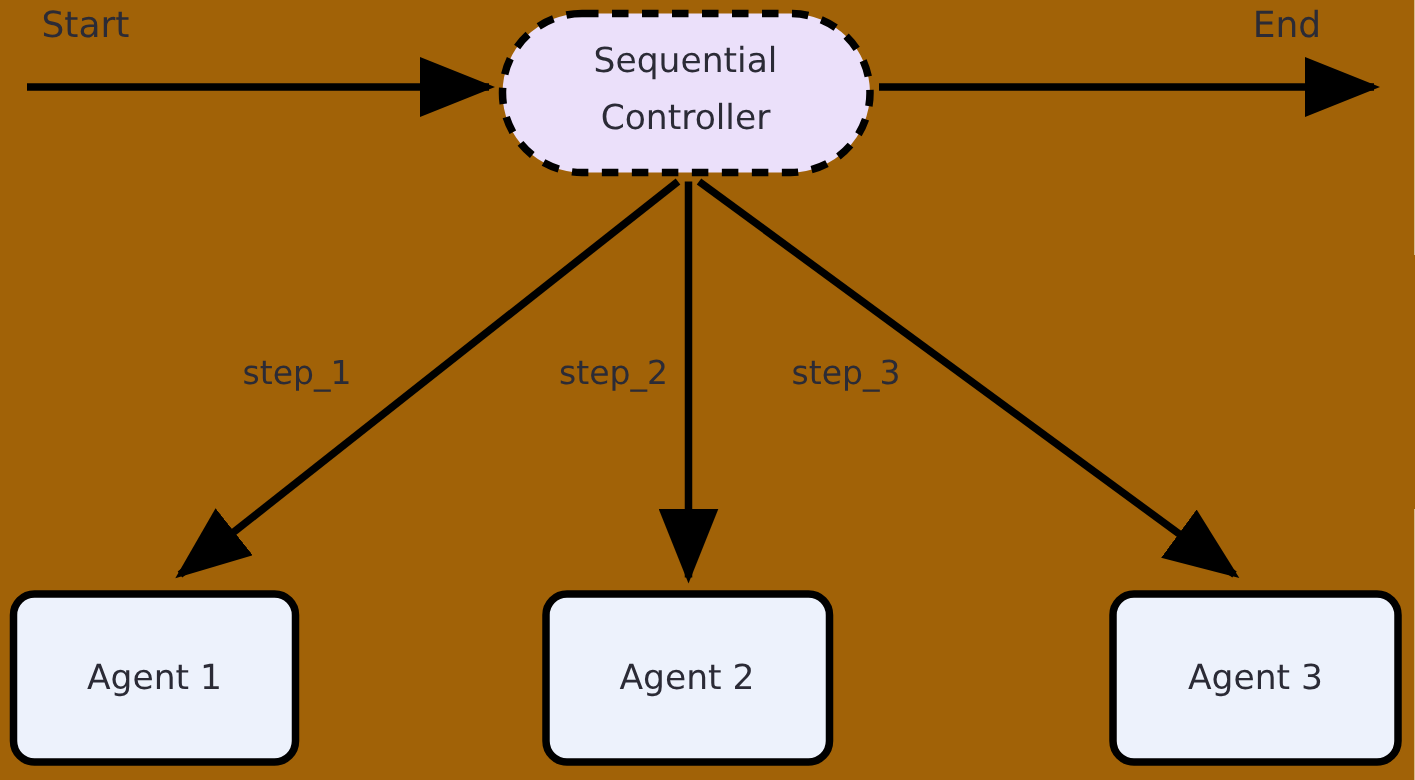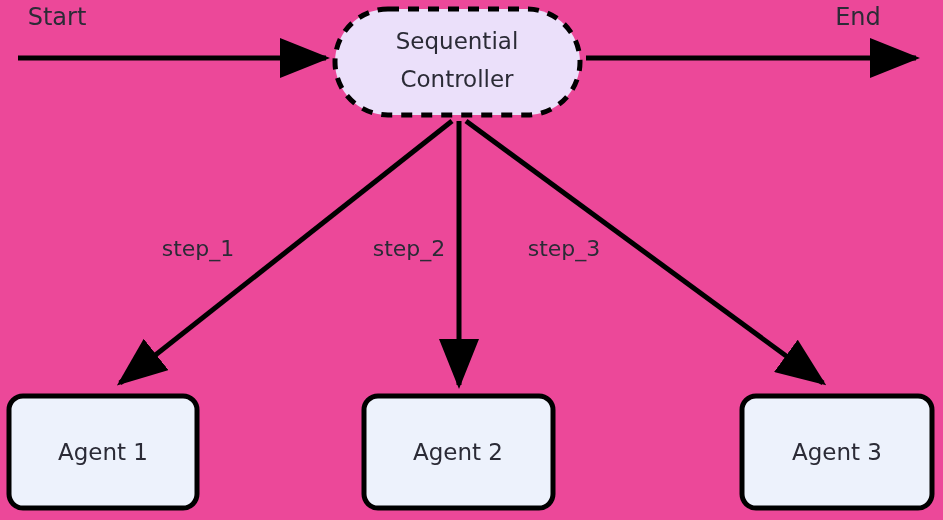--- a/index.html
+++ b/index.html
@@ -58,21 +58,21 @@
     stroke-linecap: butt;
   }
   .agent-shape {
     stroke: #000000;
     stroke-width: 5;
   }
 </style>
 </head>
 <body>
 
-<div id="canvas" style="background: #ec4899;">
+<div id="canvas" style="background: #a16207;">
 
   <svg id="diagram-svg" viewBox="0 0 943 520">
 
     <defs>
       <marker id="arrowhead" markerWidth="10" markerHeight="8" refX="9.2" refY="4" orient="auto" markerUnits="strokeWidth">
         <path d="M0,0 L10,4 L0,8 z" fill="#000000"></path>
       </marker>
     </defs>
 
     <line class="edge-line" x1="18" y1="58" x2="326" y2="58" marker-end="url(#arrowhead)"></line>

